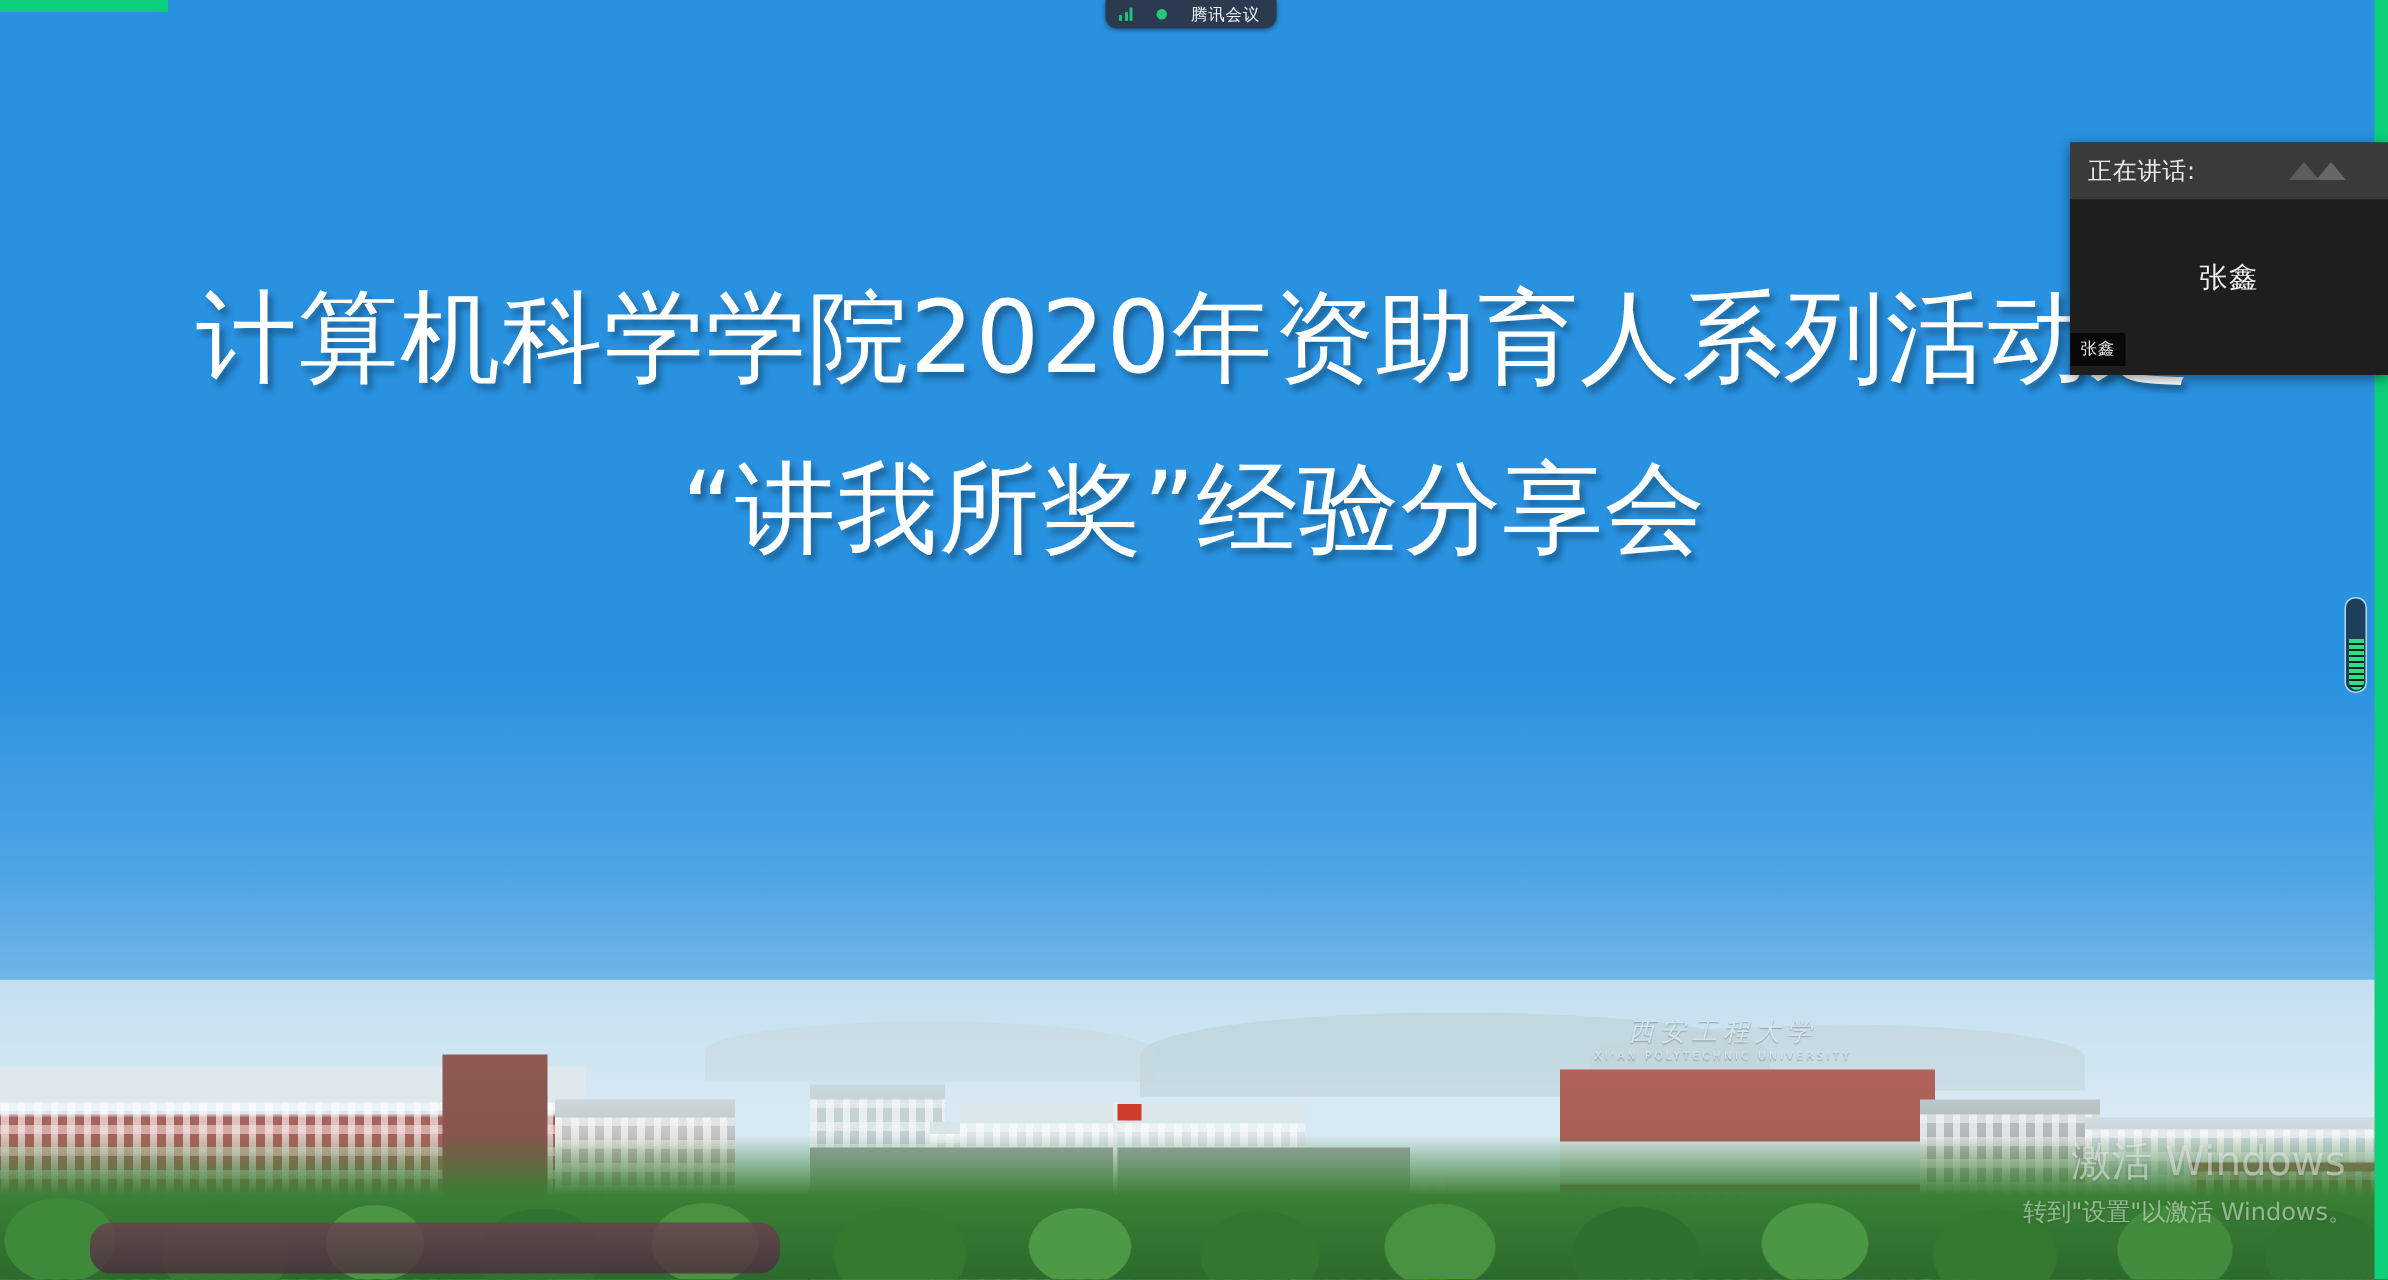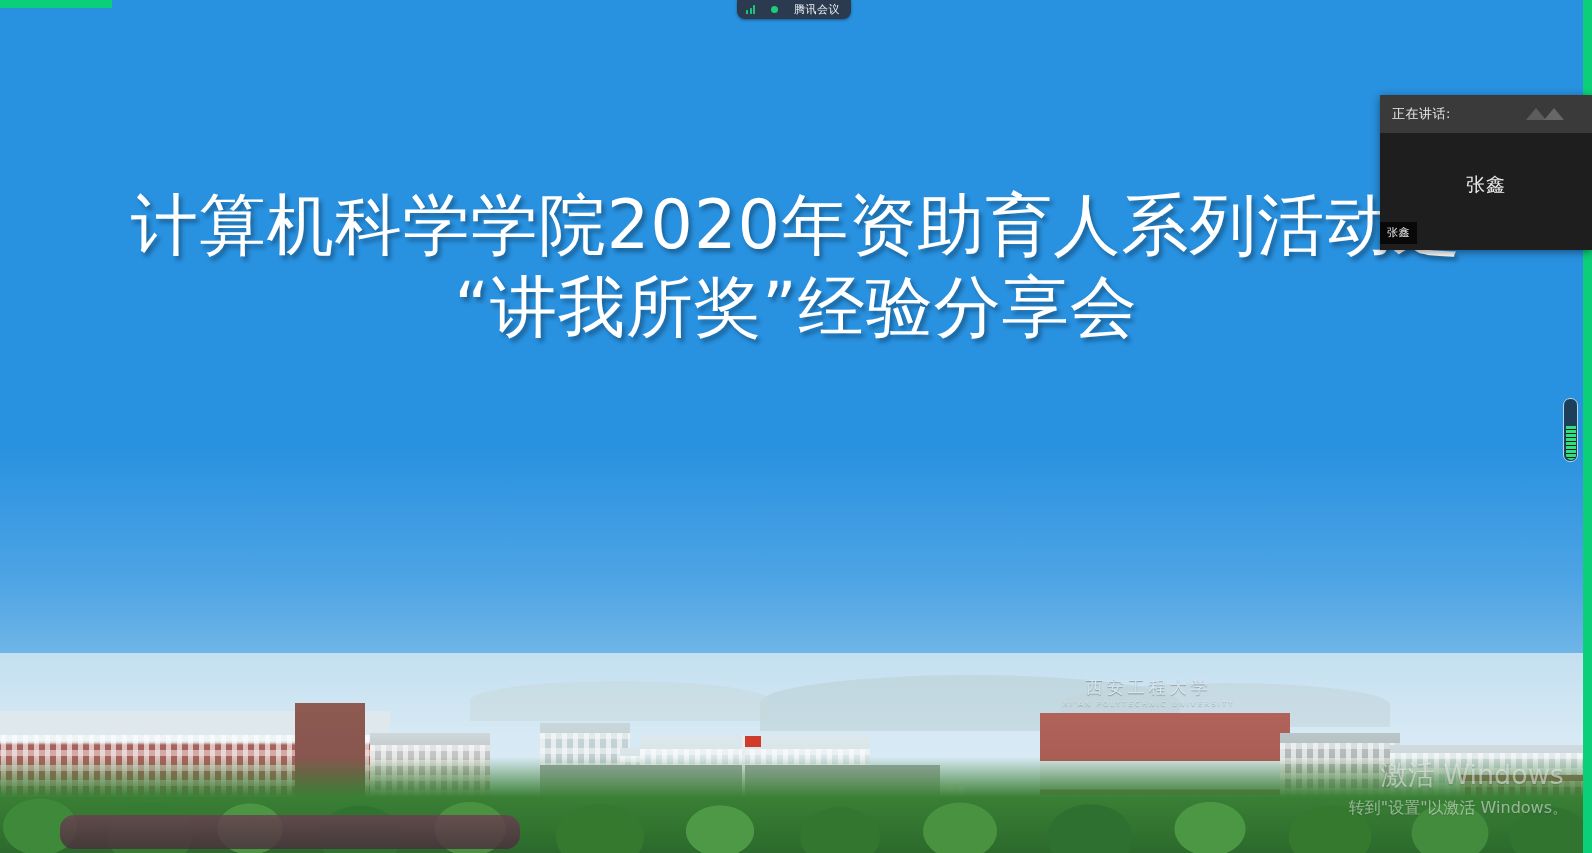--- a/index.html
+++ b/index.html
@@ -133,20 +133,21 @@
     top: 23px;
     text-align: center;
     color: #d8e7ef;
     text-shadow: 0 1px 1px rgba(0,0,0,.35);
     pointer-events: none;
   }
   .uni-sign .cn {
     font-family: "DejaVu Serif", "Liberation Serif", serif;
     font-size: 17px;
     letter-spacing: 4px;
+    font-style: italic;
     white-space: nowrap;
     opacity: .92;
   }
   .uni-sign .en {
     font-size: 7px;
     letter-spacing: 2.1px;
     white-space: nowrap;
     opacity: .8;
     margin-top: 1px;
   }
@@ -166,20 +167,21 @@
   }
   .title-line {
     font-size: 67px;
     letter-spacing: 1px;
     white-space: nowrap;
   }
   .title-line-2 {
     font-size: 67px;
     letter-spacing: 1px;
     white-space: nowrap;
+    margin-top: 32px;
   }
   .date-line {
     position: absolute;
     left: 0;
     top: 492px;
     width: 1592px;
     text-align: center;
     color: #ffffff;
     font-size: 62px;
     letter-spacing: 1px;
@@ -282,21 +284,21 @@
   .vp-header {
     position: relative;
     height: 38px;
     background: #3a3a3a;
     display: flex;
     align-items: center;
     padding-left: 12px;
   }
   .vp-header-label {
     color: #e9e9e9;
-    font-size: 13px;
+    font-size: 16px;
     letter-spacing: .5px;
     white-space: nowrap;
   }
   .vp-logo {
     position: absolute;
     right: 20px;
     top: 9px;
     width: 48px;
     height: 20px;
     opacity: .42;

